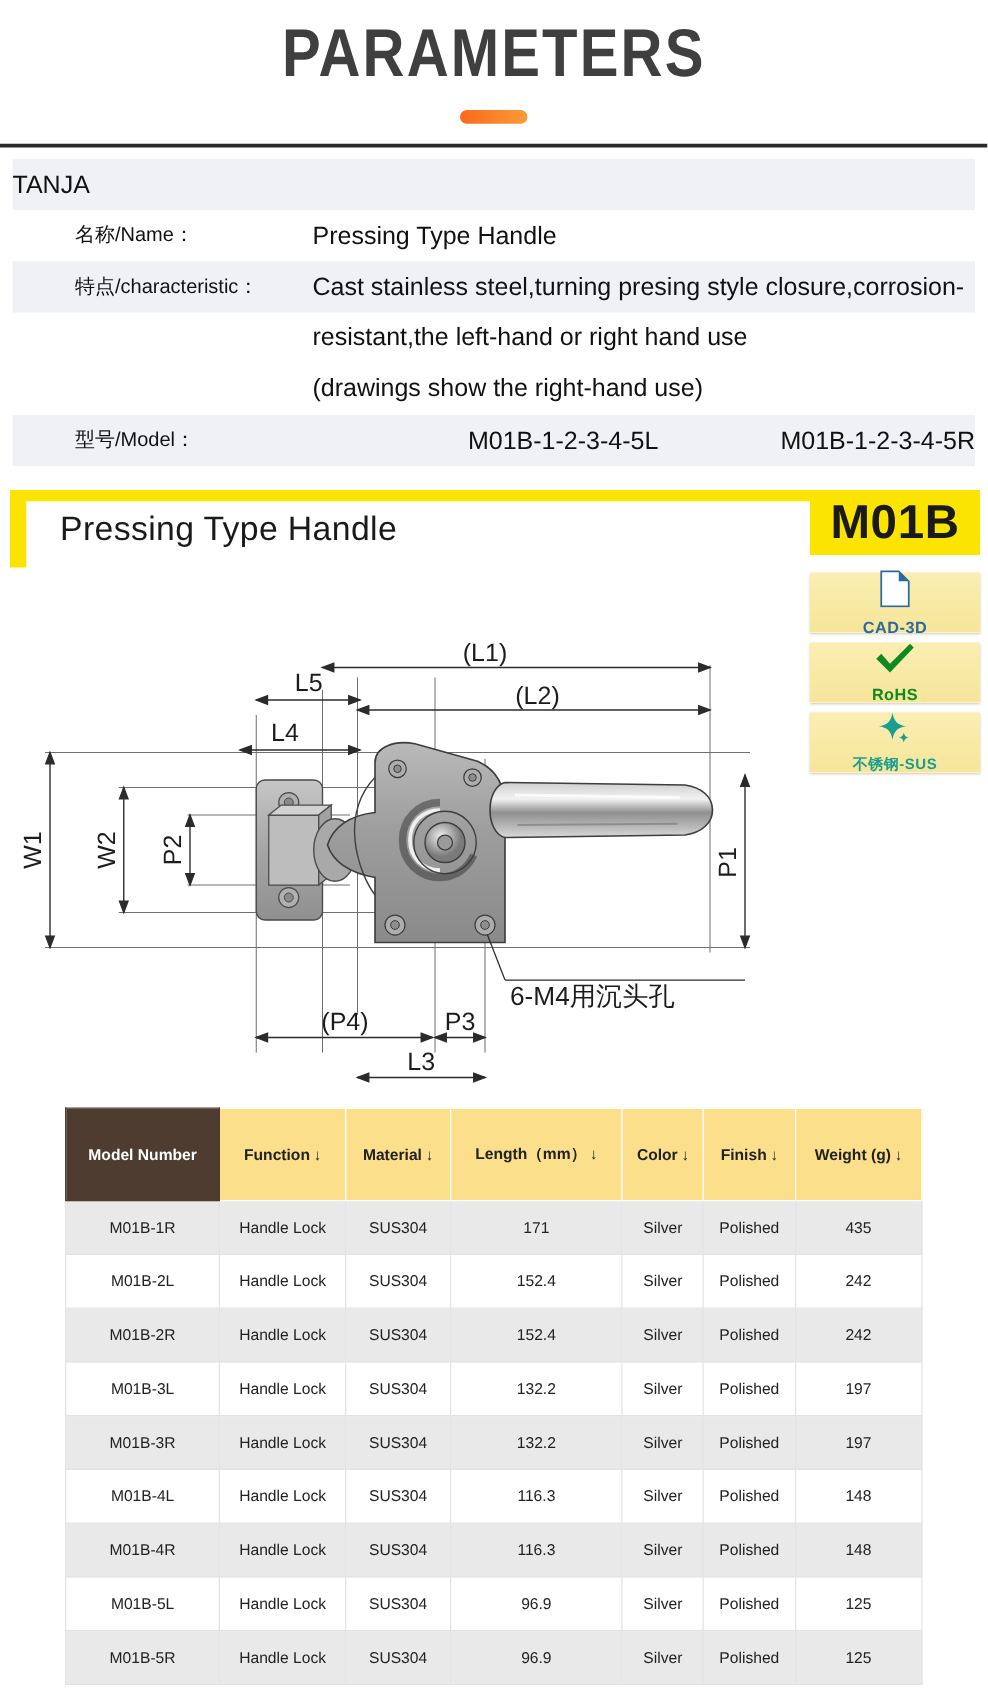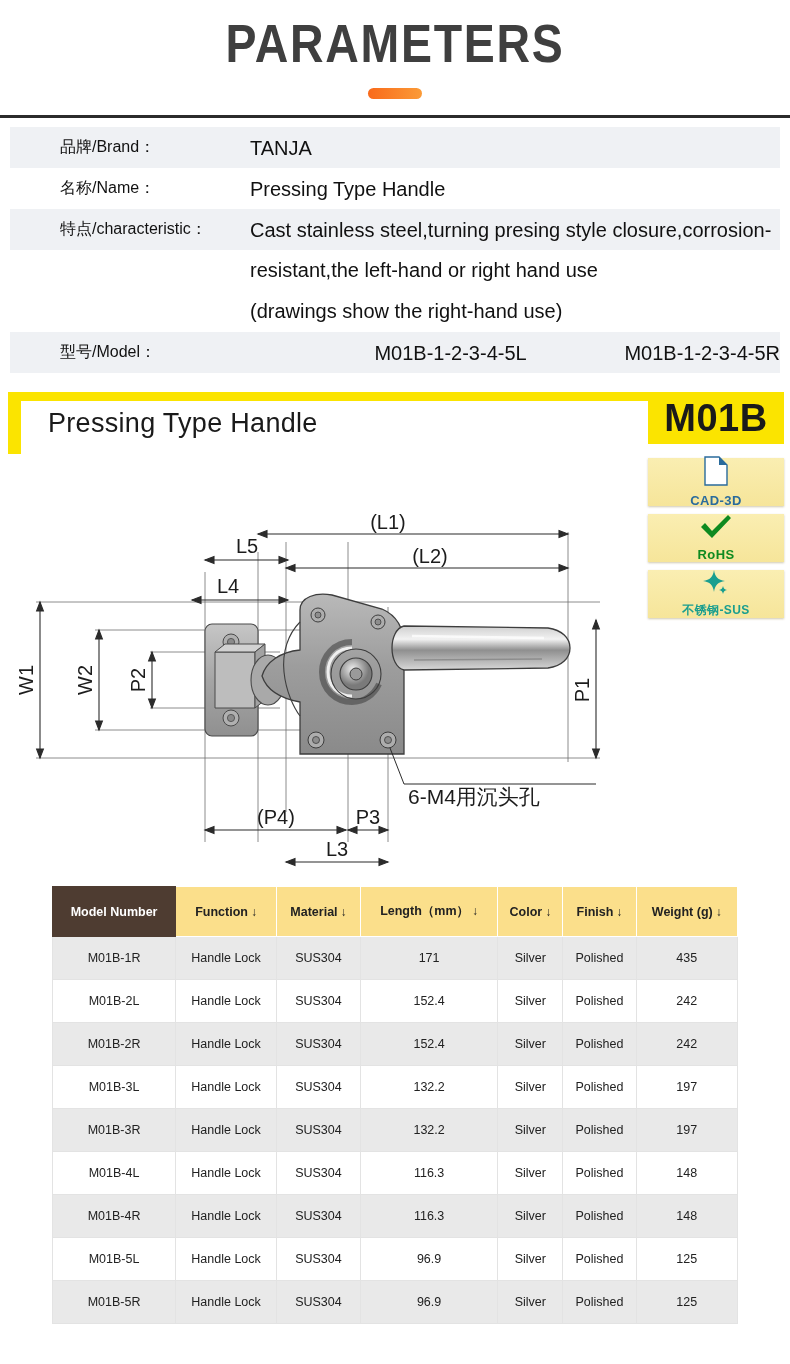--- a/index.html
+++ b/index.html
@@ -102,21 +102,21 @@
     border-collapse:collapse;
     font-size:12.5px;
     color:#222;
   }
   .dtable th{
     height:41px;
     font-size:12.5px;font-weight:bold;
     border:1px solid #ffffff;
     background:#fbdf8b;
     color:#222;
-    padding:4px 4px;
+    padding:16px 4px;
   }
   .dtable th.first{
     background:#4e3c31;color:#ffffff;
     border:1px solid #4e3c31;
   }
   .dtable td{
     height:42px;
     text-align:center;
     border:1px solid #e3e3e3;
     background:#ffffff;
@@ -130,21 +130,20 @@
 <body>
 
 <div class="header">
   <div class="header-title">PARAMETERS</div>
   <div class="header-pill"></div>
   <div class="header-rule"></div>
 </div>
 
 <div class="spec">
   <div class="spec-row shade">
-    <div class="spec-label">品牌/Brand：</div>
     <div class="spec-value">TANJA</div>
   </div>
   <div class="spec-row">
     <div class="spec-label">名称/Name：</div>
     <div class="spec-value">Pressing Type Handle</div>
   </div>
   <div class="spec-row shade">
     <div class="spec-label">特点/characteristic：</div>
     <div class="spec-value">Cast stainless steel,turning presing style closure,corrosion-</div>
   </div>

